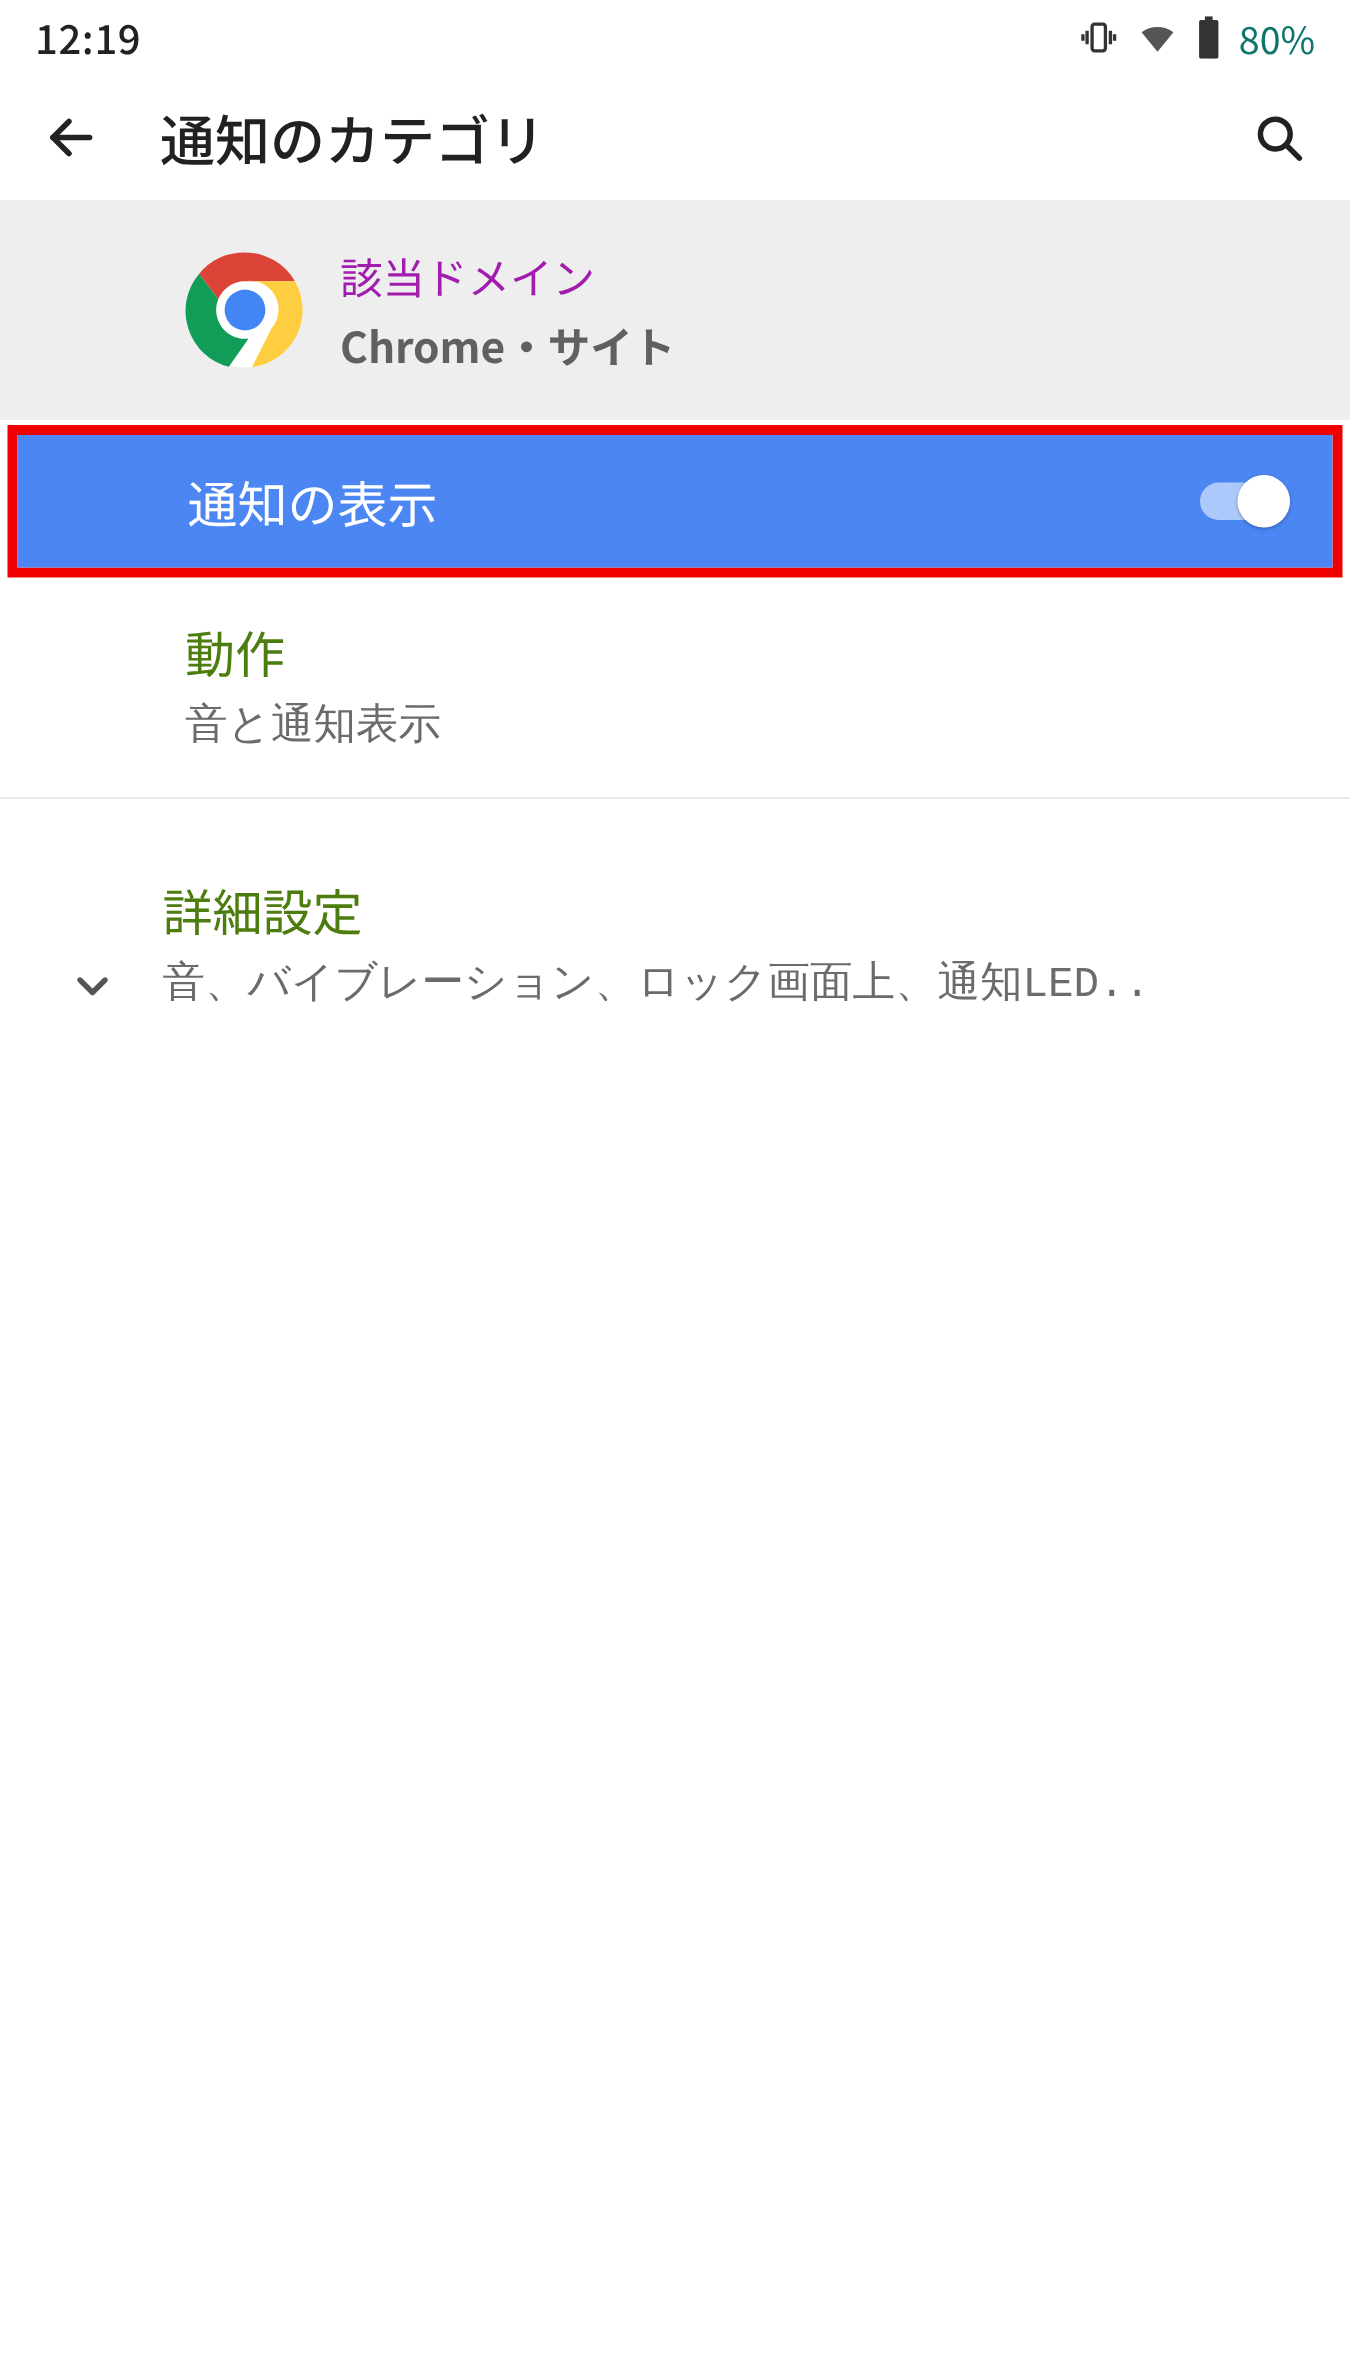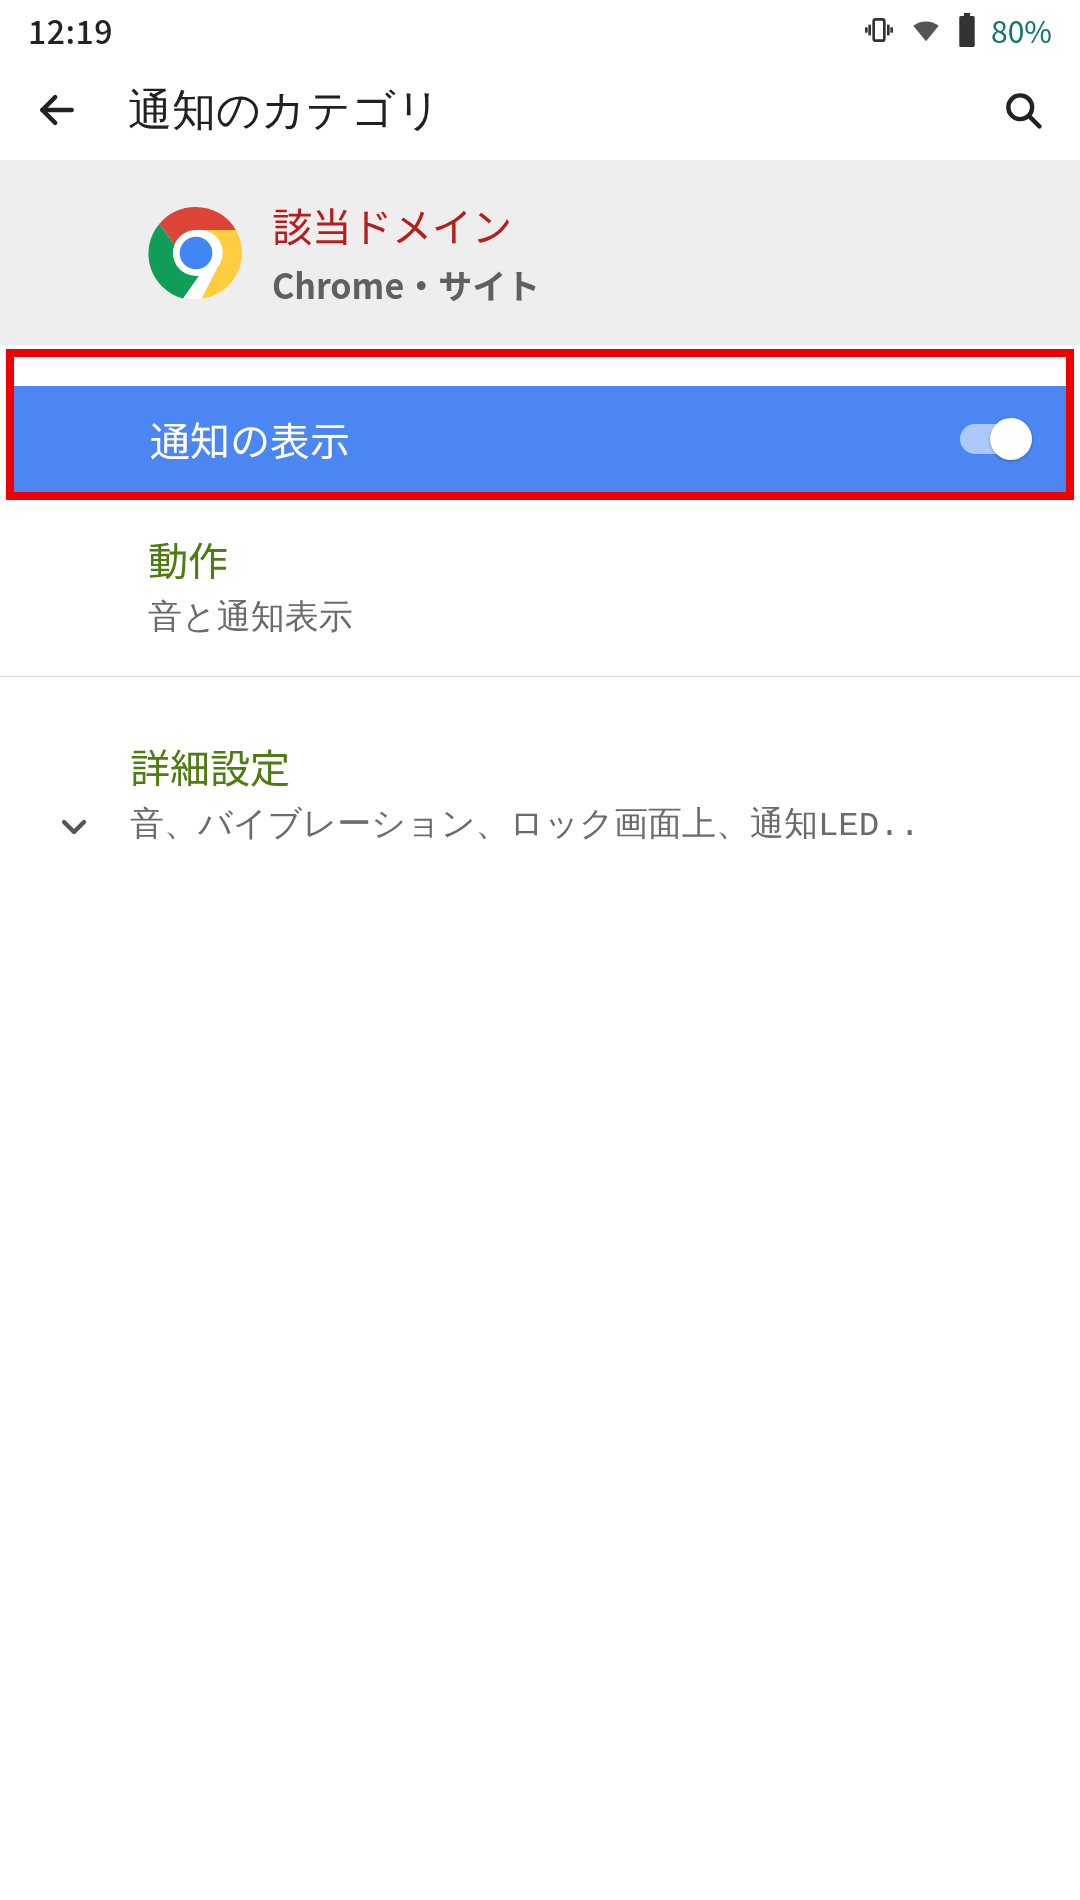--- a/index.html
+++ b/index.html
@@ -30,48 +30,46 @@
       padding: 0 28px;
       background: #ffffff;
     }
     .back-btn { width: 58px; height: 58px; display:flex; align-items:center; justify-content:center; }
     .app-title {
       margin-left: 42px;
       font-size: 44px;
       font-weight: 500;
       color: #212121;
       flex: 1;
-      font-family: Liberation Mono, monospace;
     }
     .search-btn { width: 58px; height: 58px; display:flex; align-items:center; justify-content:center; }
 
     .app-section {
       background: #eeeeee;
       padding: 36px 0 36px 148px;
       display: flex;
       align-items: center;
       gap: 28px;
     }
     .chrome-icon { width: 96px; height: 96px; }
-    .app-info-title { font-size: 40px; color: #b91c1c; margin-bottom: 6px; }
+    .app-info-title { font-size: 34px; color: #a21caf; margin-bottom: 6px; }
     .app-info-sub { font-size: 34px; color: #606060; font-weight: bold; }
 
     .highlight-wrap {
       border: 8px solid #f00000;
       margin: 4px 6px 0 6px;
     }
     .toggle-row {
       background: #4b86f3;
       color: #ffffff;
       height: 106px;
       display: flex;
       align-items: center;
       padding: 0 34px 0 136px;
       justify-content: space-between;
-      margin-top: 29px;
     }
     .toggle-label { font-size: 40px; }
     .switch {
       width: 72px; height: 42px; position: relative;
     }
     .switch-track {
       position: absolute; inset: 6px 0; height: 30px; border-radius: 15px;
       background: rgba(255,255,255,0.55);
     }
     .switch-thumb {

